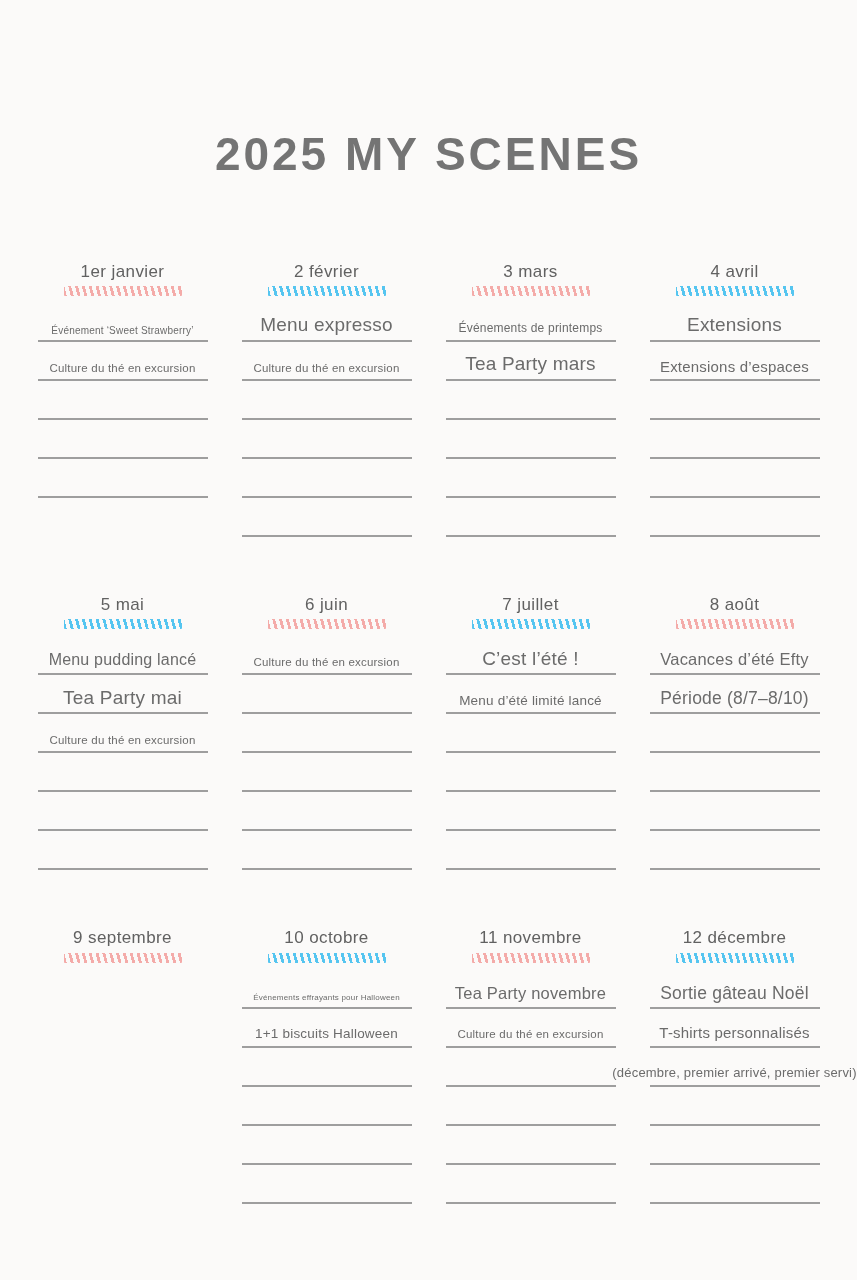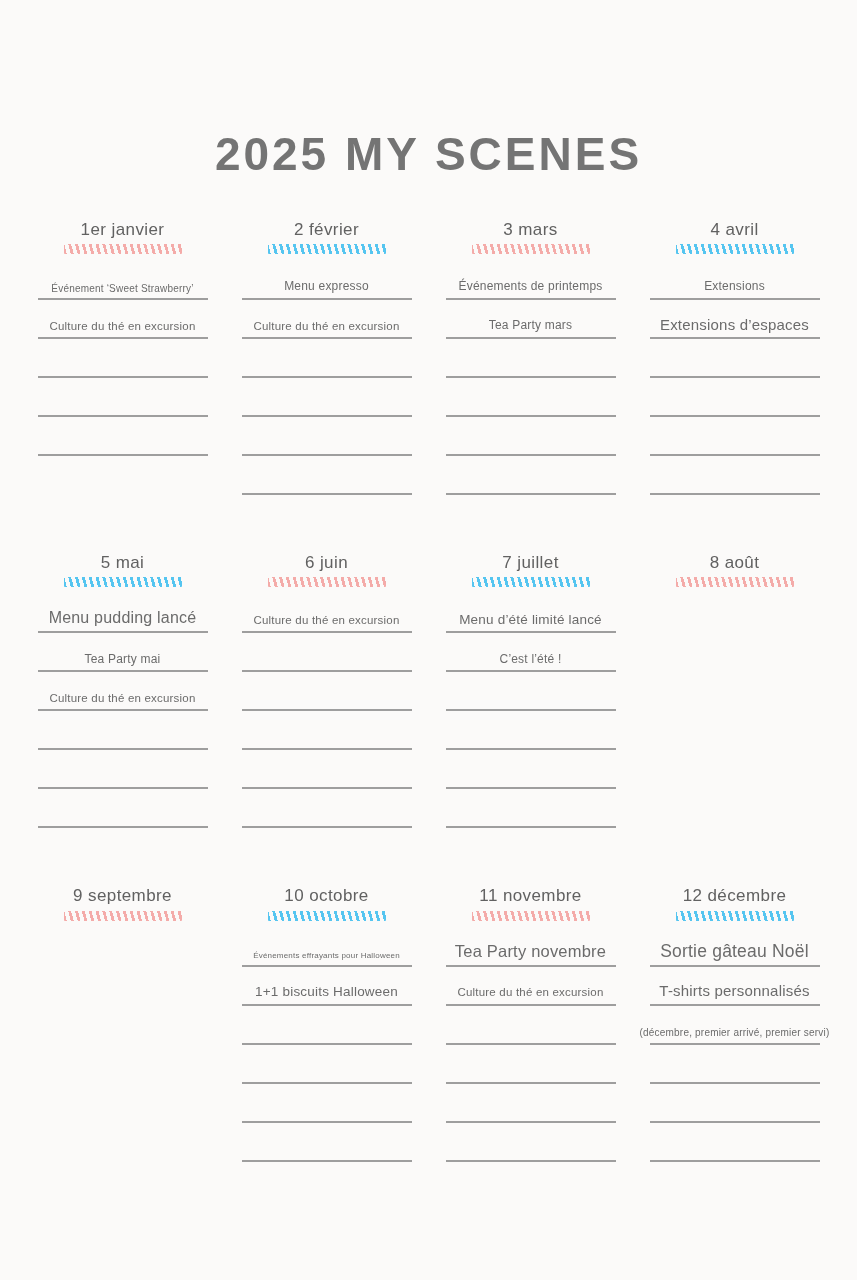--- a/index.html
+++ b/index.html
@@ -12,21 +12,21 @@
     width:857px;height:1280px;overflow:hidden;position:relative;
     background:var(--bg);
     font-family:Liberation Sans, sans-serif;
   }
   .title{
     padding-top:128px;text-align:center;
     font-size:46px;line-height:1.15;font-weight:bold;
     letter-spacing:3px;color:var(--title);
   }
   .months-grid{
-    margin-top:38px;
+    margin-top:80px;
     display:grid;
     grid-template-columns:repeat(4,170px);
     column-gap:34px;row-gap:57px;
     justify-content:center;
   }
   .month{display:flex;flex-direction:column;align-items:center}
   .month-name{
     font-size:17px;color:#616161;letter-spacing:.4px;line-height:1.25;
     white-space:nowrap;
   }
@@ -34,21 +34,21 @@
   .slots{width:100%;margin-top:7px}
   .slot{
     height:39px;border-bottom:2px solid var(--line);
     display:flex;align-items:flex-end;justify-content:center;
     padding-bottom:4px;
   }
   .slot-text{
     white-space:nowrap;color:var(--text);line-height:1.15;
     letter-spacing:.2px;
   }
-  .sz-lg{font-size:12px}
+  .sz-lg{font-size:19px}
   .sz-md{font-size:15px}
   .sz-sm{font-size:12.5px}
   .sz-xs{font-size:10.5px}
   .sz-xxs{font-size:7.5px}
 </style>
 </head>
 <body>
 
 <div class="page">
   <div class="title">2025 MY SCENES</div>
@@ -152,35 +152,47 @@
           <div class="slot"></div>
           <div class="slot"></div>
         </div>
   </div>
 
   <div class="month">
     <div class="month-name">7 juillet</div>
     <div class="hatch" style="background-image: repeating-linear-gradient(75deg, rgb(85, 197, 240) 0px, rgb(85, 197, 240) 2.8px, transparent 2.8px, transparent 6.6px);"></div>
     <div class="slots">
           <div class="slot">
+            <span class="slot-text sz-lg">C’est l’été !</span>
+          </div>
+          <div class="slot">
             <span class="slot-text sz-lg" style="font-size: 13.5px;">Menu d’été limité lancé</span>
           </div>
-          <div class="slot">
-            <span class="slot-text sz-lg">C’est l’été !</span>
-          </div>
           <div class="slot"></div>
           <div class="slot"></div>
           <div class="slot"></div>
           <div class="slot"></div>
         </div>
   </div>
 
   <div class="month">
     <div class="month-name">8 août</div>
     <div class="hatch" style="background-image: repeating-linear-gradient(75deg, rgb(244, 171, 169) 0px, rgb(244, 171, 169) 2.8px, transparent 2.8px, transparent 6.6px);"></div>
+    <div class="slots">
+          <div class="slot">
+            <span class="slot-text sz-lg" style="font-size: 16.5px;">Vacances d’été Efty</span>
+          </div>
+          <div class="slot">
+            <span class="slot-text sz-lg" style="font-size: 17.5px;">Période (8/7–8/10)</span>
+          </div>
+          <div class="slot"></div>
+          <div class="slot"></div>
+          <div class="slot"></div>
+          <div class="slot"></div>
+        </div>
   </div>
 
   <div class="month">
     <div class="month-name">9 septembre</div>
     <div class="hatch" style="background-image: repeating-linear-gradient(75deg, rgb(244, 171, 169) 0px, rgb(244, 171, 169) 2.8px, transparent 2.8px, transparent 6.6px);"></div>
   </div>
 
   <div class="month">
     <div class="month-name">10 octobre</div>
     <div class="hatch" style="background-image: repeating-linear-gradient(75deg, rgb(85, 197, 240) 0px, rgb(85, 197, 240) 2.8px, transparent 2.8px, transparent 6.6px);"></div>
@@ -219,21 +231,21 @@
     <div class="month-name">12 décembre</div>
     <div class="hatch" style="background-image: repeating-linear-gradient(75deg, rgb(85, 197, 240) 0px, rgb(85, 197, 240) 2.8px, transparent 2.8px, transparent 6.6px);"></div>
     <div class="slots">
           <div class="slot">
             <span class="slot-text sz-lg" style="font-size: 17.5px;">Sortie gâteau Noël</span>
           </div>
           <div class="slot">
             <span class="slot-text sz-lg" style="font-size: 15px;">T-shirts personnalisés</span>
           </div>
           <div class="slot">
-            <span class="slot-text sz-xs" style="font-size: 10px;">(décembre, premier arrivé, premier servi)</span>
+            <span class="slot-text sz-xs" style="font-size: 13px;">(décembre, premier arrivé, premier servi)</span>
           </div>
           <div class="slot"></div>
           <div class="slot"></div>
           <div class="slot"></div>
         </div>
   </div>
 </div>
 </div>
 
 </body></html>

